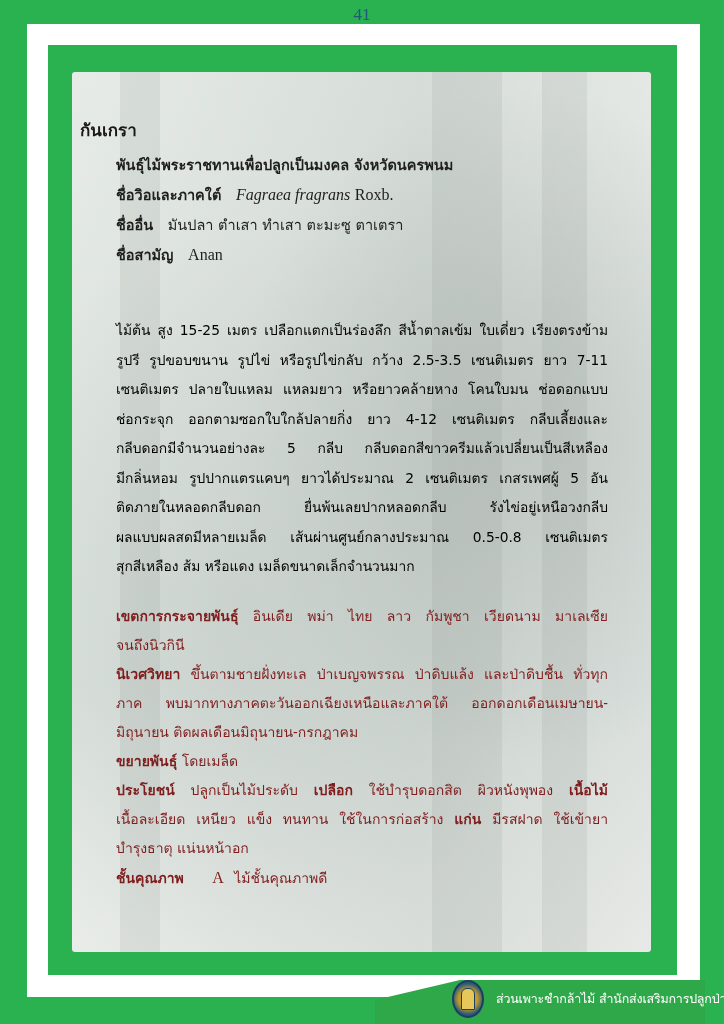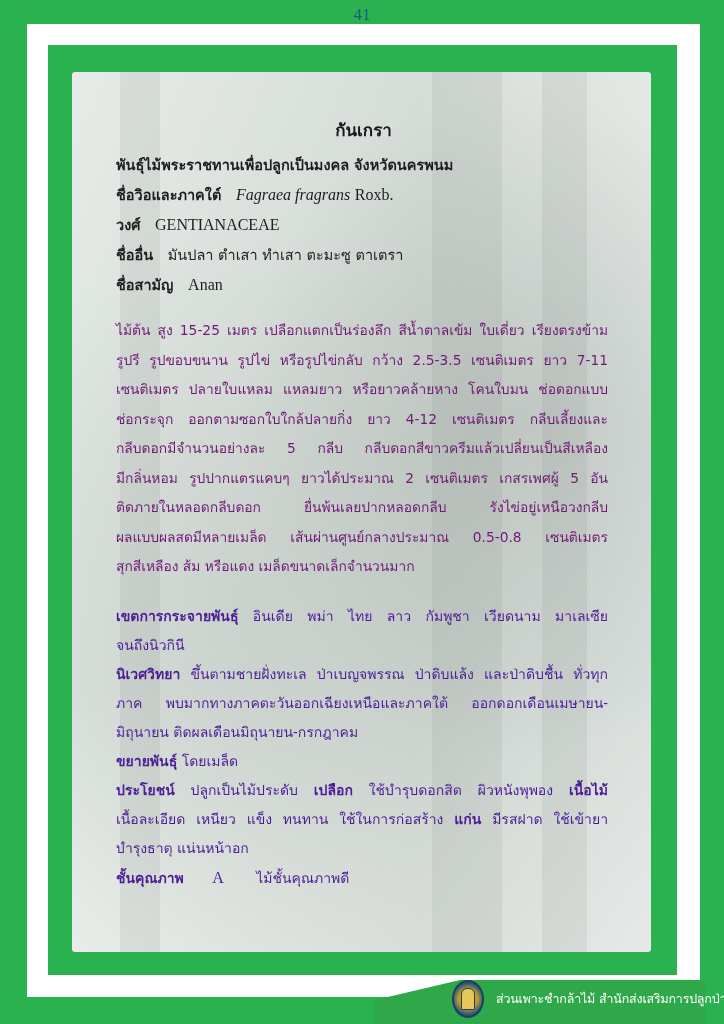--- a/index.html
+++ b/index.html
@@ -67,23 +67,23 @@
     .text-block {
       position: absolute;
       left: 116px;
       width: 492px;
       font-family: "DejaVu Serif", serif;
       color: #1e1e1e;
     }
     .title {
       position: absolute;
       top: 116px;
-      left: 74px;
+      left: 80px;
       width: 579px;
-      text-align: center;
+      text-align: left;
       font-family: "DejaVu Sans", sans-serif;
       font-weight: bold;
       font-size: 17px;
       color: #1a1a1a;
     }
     .info-line {
       font-size: 14.5px;
       line-height: 29px;
       white-space: nowrap;
     }
@@ -92,34 +92,34 @@
     .italic { font-style: italic; font-family: "Liberation Serif", serif; font-size: 16px; }
     .latin { font-family: "Liberation Serif", serif; font-size: 16px; }
     .description {
       position: absolute;
       top: 316px;
       left: 116px;
       width: 492px;
       font-family: "DejaVu Sans", sans-serif;
       font-size: 13.8px;
       line-height: 29.5px;
-      color: #701a75;
+      color: #000000;
       text-align: justify;
     }
     .description .line { display: block; white-space: nowrap; text-align-last: justify; text-align: justify; }
     .description .line.last { text-align-last: left; }
     .details {
       position: absolute;
       top: 602px;
       left: 116px;
       width: 492px;
       font-family: "DejaVu Serif", serif;
       font-size: 14px;
       line-height: 29px;
-      color: #4c1d95;
+      color: #7f1d1d;
     }
     .details .line { display: block; white-space: nowrap; text-align: justify; text-align-last: justify; }
     .details .line.last { text-align-last: left; }
     .b { font-weight: bold; }
     .footer-slant {
       position: absolute;
       left: 375px;
       top: 975px;
       width: 330px;
       height: 49px;
@@ -178,24 +178,20 @@
   <div class="title">กันเกรา</div>
 
   <div class="text-block" style="top:150px;">
     <div class="info-line">
       <span class="info-label">พันธุ์ไม้พระราชทานเพื่อปลูกเป็นมงคล จังหวัดนครพนม</span>
     </div>
     <div class="info-line">
       <span class="info-label">ชื่อวิอและภาคใต์</span>
       <span class="info-value italic">Fagraea fragrans</span>
       <span class="latin">Roxb.</span>
-    </div>
-    <div class="info-line">
-      <span class="info-label">วงศ์</span>
-      <span class="info-value latin">GENTIANACEAE</span>
     </div>
     <div class="info-line">
       <span class="info-label">ชื่ออื่น</span>
       <span class="info-value">มันปลา ตำเสา ทำเสา ตะมะซู ตาเตรา</span>
     </div>
     <div class="info-line">
       <span class="info-label">ชื่อสามัญ</span>
       <span class="info-value latin">Anan</span>
     </div>
   </div>
@@ -241,21 +237,21 @@
     <span class="line">
       <span>เนื้อละเอียด เหนียว แข็ง ทนทาน ใช้ในการก่อสร้าง</span>
       <span class="b">แก่น</span>
       <span>มีรสฝาด ใช้เข้ายา</span>
     </span>
     <span class="line last">บำรุงธาตุ แน่นหน้าอก</span>
 
     <span class="line last">
       <span class="b">ชั้นคุณภาพ</span>
       <span class="latin" style="margin-left:24px;">A</span>
-      <span style="margin-left:28px;">ไม้ชั้นคุณภาพดี</span>
+      <span style="margin-left:6px;">ไม้ชั้นคุณภาพดี</span>
     </span>
   </div>
 
   <div class="footer-slant"></div>
   <div class="logo">
     <div class="logo-inner"></div>
   </div>
   <div class="footer-text">ส่วนเพาะชำกล้าไม้ สำนักส่งเสริมการปลูกป่า</div>
 
 </div>

